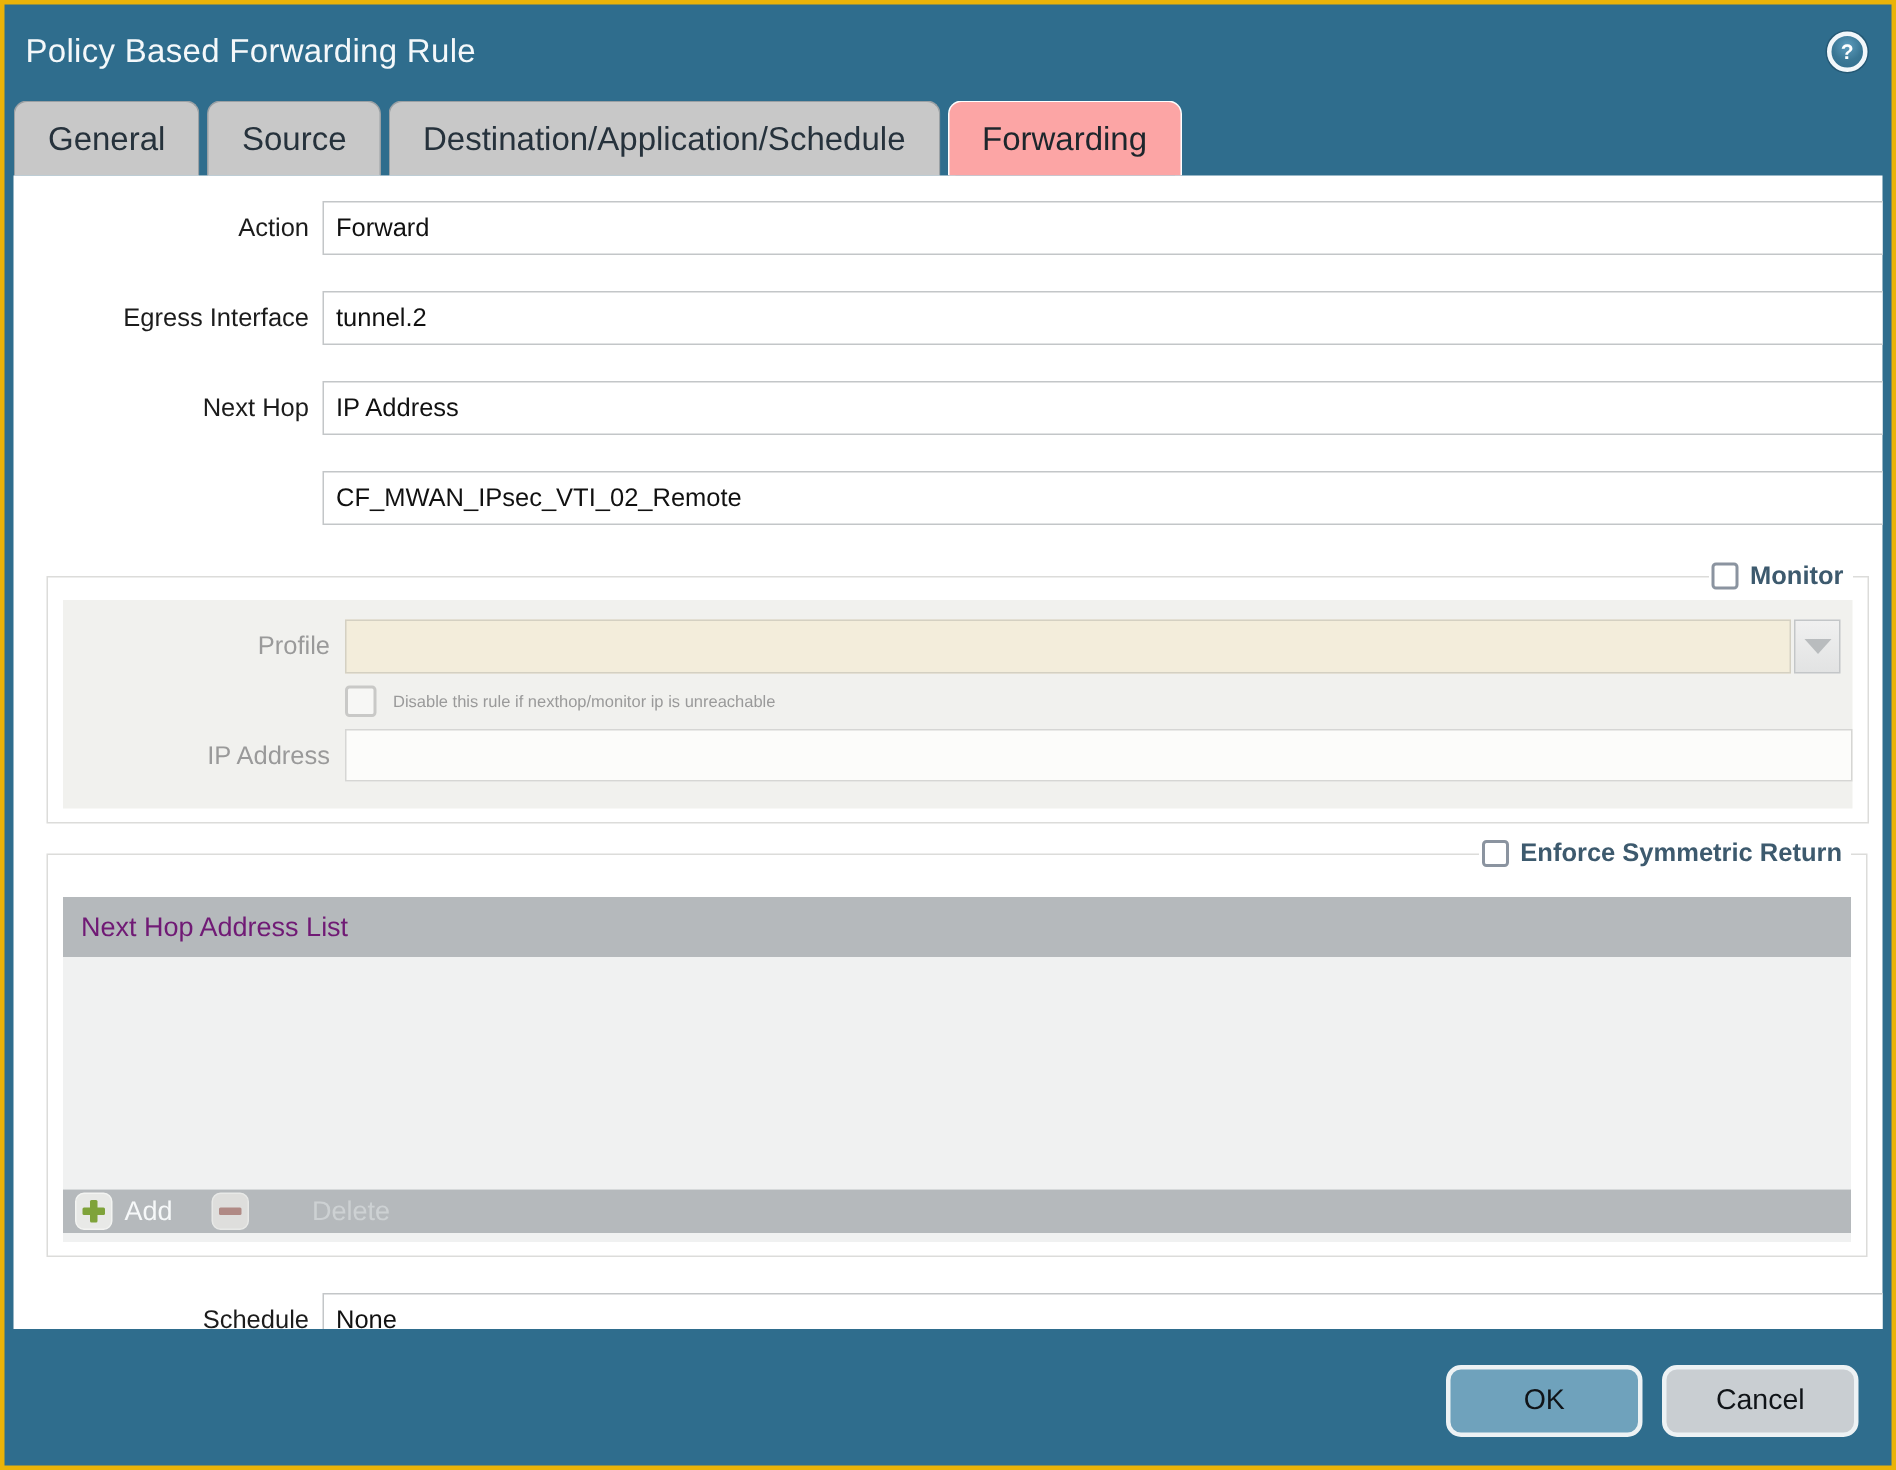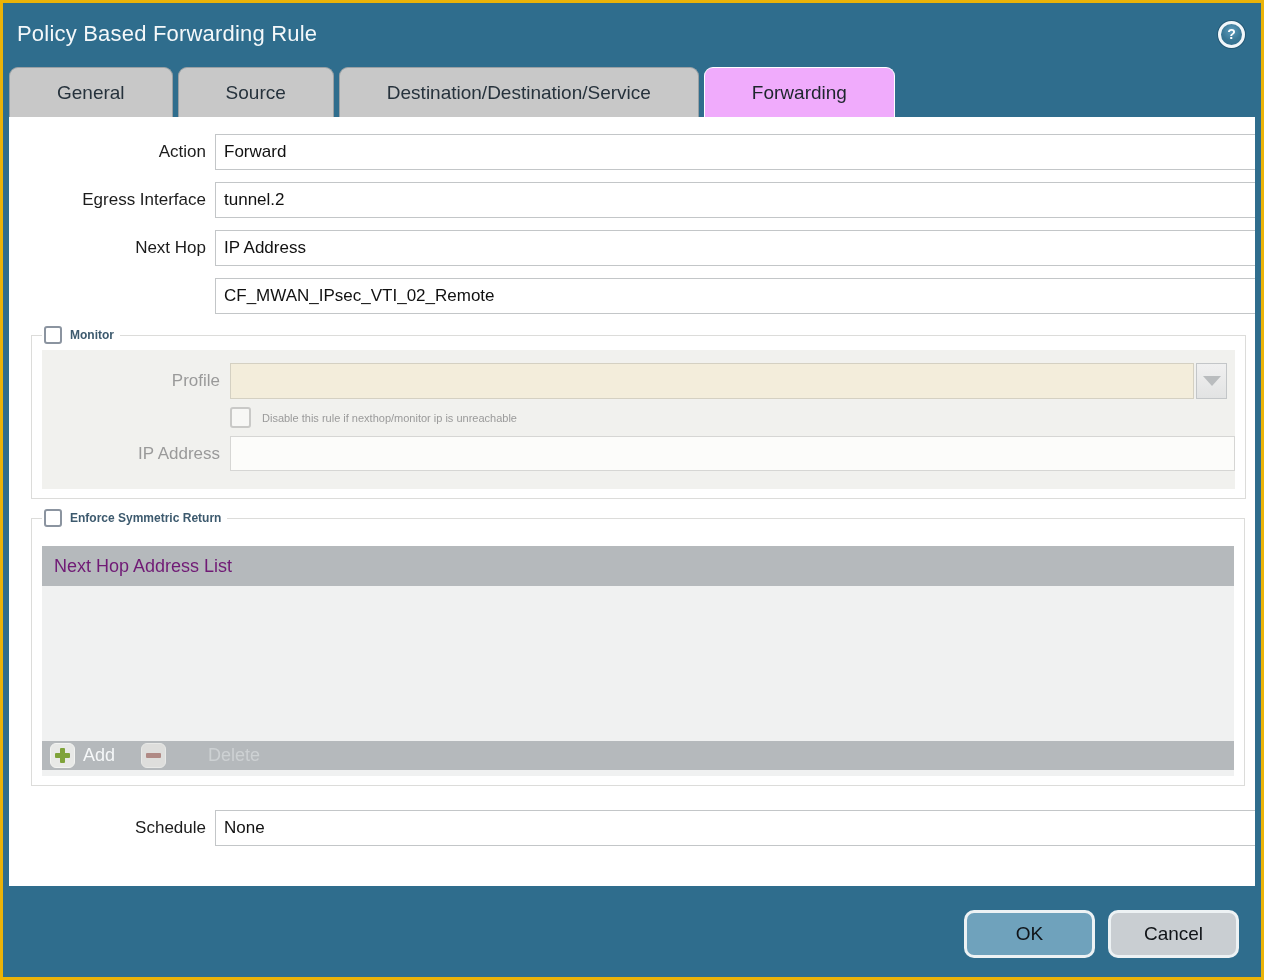--- a/index.html
+++ b/index.html
@@ -23,32 +23,32 @@
     background:radial-gradient(circle at 50% 32%, #5d9cbd 0%, #3a7795 55%, #2f6d8d 100%);
     border:3px solid #f2f7fa;
     color:#ffffff; font-size:14px; font-weight:bold;
     display:flex; align-items:center; justify-content:center;
     cursor:pointer; box-shadow:0 0 0 1px rgba(20,50,70,.35);
   }
   
   .tabs { height:52px; flex:0 0 52px; display:flex; align-items:flex-end; padding-left:6px; }
   .tab {
     height:50px; display:flex; align-items:center;
-    padding:0 47px; margin-right:5px;
+    padding:0 22px; margin-right:5px;
     background:#c8c8c8; border:1px solid #9aa0a4; border-bottom:none;
     border-radius:9px 9px 0 0;
-    font-size:19px; color:#26323c; cursor:pointer; white-space:nowrap;
-  }
-  .tab.active { background:#f0abfc; border-color:#ffffff; color:#1d262c; }
+    font-size:22px; color:#26323c; cursor:pointer; white-space:nowrap;
+  }
+  .tab.active { background:#fca5a5; border-color:#ffffff; color:#1d262c; }
   
   .panel {
     background:#ffffff; margin:0 6px; flex:1 1 auto;
     padding-top:17px; overflow:hidden;
   }
-  .row { display:flex; align-items:center; margin-bottom:12px; }
+  .row { display:flex; align-items:center; margin-bottom:24px; }
   .row .lbl {
     width:206px; flex:0 0 206px; text-align:right; padding-right:9px;
     font-size:17px; color:#1c1c1c;
   }
   .combo { display:flex; align-items:stretch; }
   .valuebox {
     width:1196px; height:36px;
     border:1px solid #c3c6c8; background:#ffffff;
     font-size:17px; color:#111; padding:0 8px;
     font-family:"Liberation Sans", sans-serif;
@@ -70,21 +70,21 @@
   .dd-btn.disabled .dd-arrow { border-top-color:#b9bcbe; }
   
   fieldset {
     border:1px solid #dcdcda;
     margin:10px 10px 0 22px;
     padding:0 10px 9px 10px;
   }
   legend {
     display:flex; align-items:center; gap:8px;
     padding:0 6px 0 2px; margin-left:0;
-    font-size:12px; font-weight:bold; color:#3d5a6e;
+    font-size:17px; font-weight:bold; color:#3d5a6e;text-align:right;
   }
   .cb {
     width:18px; height:18px; flex:0 0 18px;
     background:#ffffff; border:2px solid #8b94a0; border-radius:3px;
     cursor:pointer;
   }
   .monitor-inner { background:#f1f1ee; padding:7px 0 10px 0; margin-top:6px; }
   .mrow { display:flex; align-items:center; margin-top:6px; margin-bottom:8px; }
   .mrow .mlbl {
     width:188px; flex:0 0 188px; text-align:right; padding-right:10px;
@@ -165,21 +165,21 @@
   </div>
 
   <div class="tabs">
     <div class="tab">
         <span>General</span>
       </div>
     <div class="tab">
         <span>Source</span>
       </div>
     <div class="tab">
-        <span>Destination/Destination/Service</span>
+        <span>Destination/Application/Schedule</span>
       </div>
     <div class="tab active">
         <span>Forwarding</span>
       </div>
   </div>
 
   <div class="panel">
 
     <div class="row">
       <div class="lbl">Action</div>

